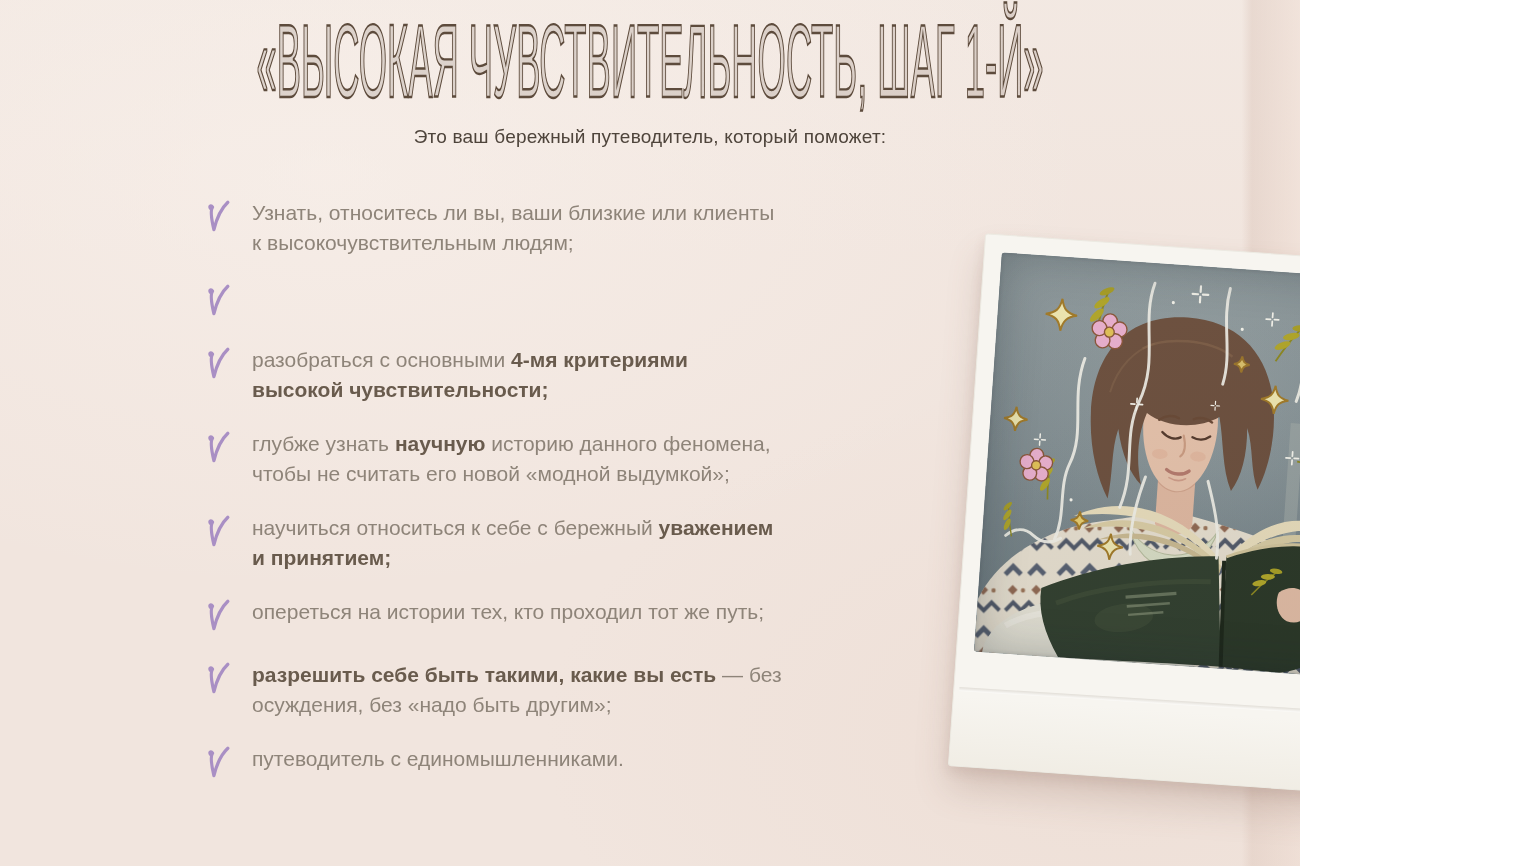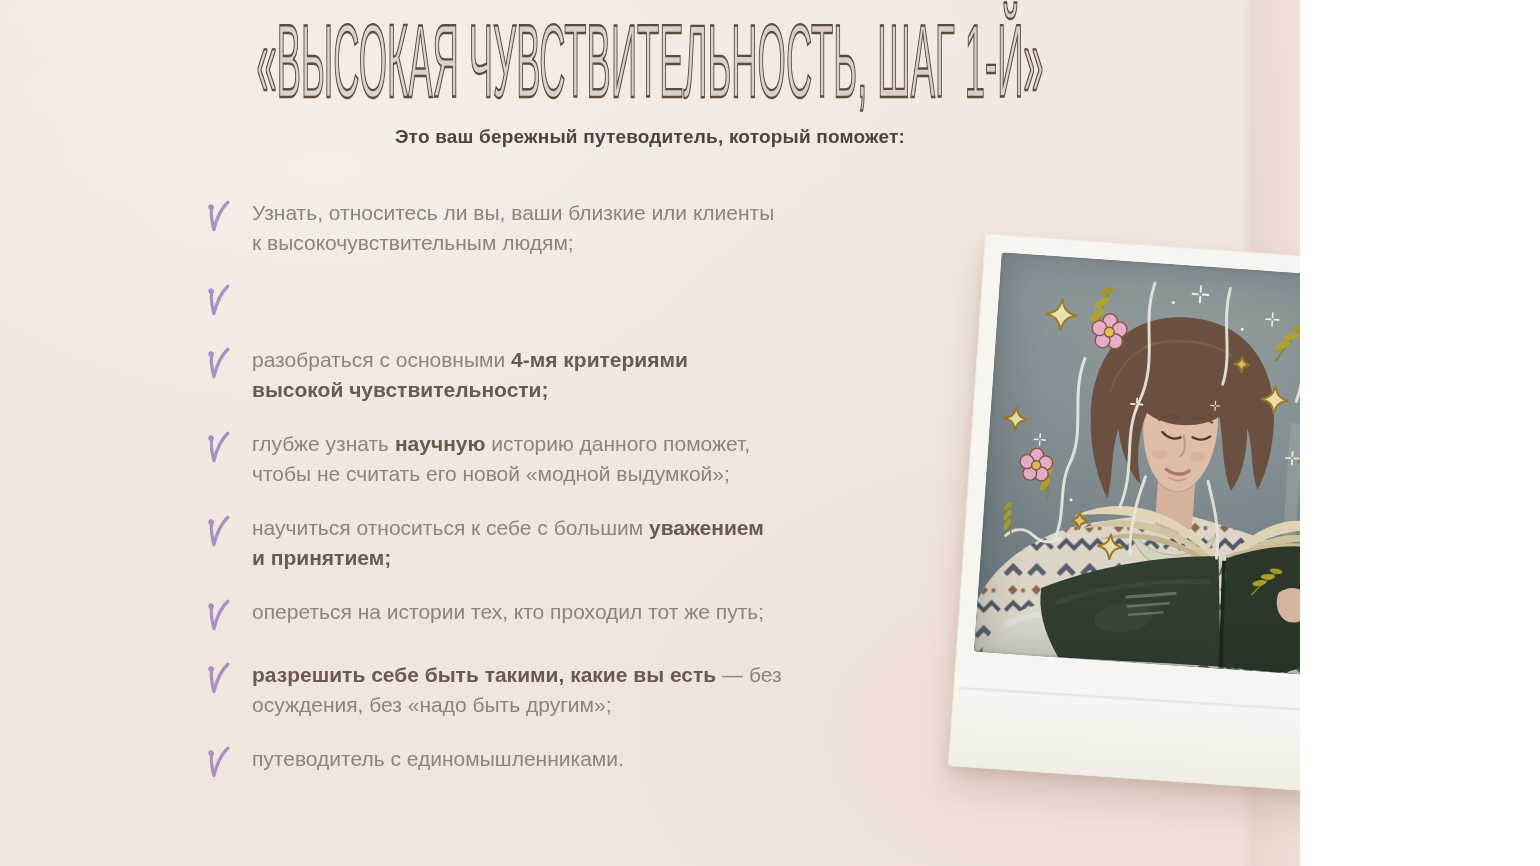--- a/index.html
+++ b/index.html
@@ -22,21 +22,21 @@
     white-space:nowrap;
     font-size:104px;line-height:1.15;font-weight:400;
     color:#5d4b3c;
     -webkit-text-fill-color:rgba(93,75,60,0.16);
     -webkit-text-stroke:2.4px #5d4b3c;
     transform:translateX(-50%) scaleX(0.35);
   }
   .subtitle{
     position:absolute;top:126px;left:0;width:100%;margin:0;
     text-align:center;
-    font-size:19px;font-weight:700;letter-spacing:.2px;
+    font-size:19px;font-weight:400;letter-spacing:.2px;
     color:#4e443b;
   }
 
   
   .benefits{position:absolute;left:204px;top:198px;width:580px;}
   .benefit{display:flex;align-items:flex-start;margin-bottom:24px;}
   .check{width:27px;height:38px;flex:none;margin-top:1px;margin-right:21px;}
   .benefit-text{
     margin:0;white-space:pre-line;
     font-size:21px;line-height:30px;
@@ -103,28 +103,28 @@
         <svg class="check" viewBox="0 0 30 42">
           <path d="M7,10 C5.5,7.5 8,6.5 9.5,9 C7,12 7.5,19 11,34 C14.5,19.5 20,9.5 26.5,3.5" fill="none" stroke="#a98fc4" stroke-width="3.6" stroke-linecap="round" stroke-linejoin="round"></path>
         </svg>
         <p class="benefit-text"><span>разобраться с основными </span><span class="b">4-мя критериями
 высокой чувствительности;</span></p>
       </div>
       <div class="benefit">
         <svg class="check" viewBox="0 0 30 42">
           <path d="M7,10 C5.5,7.5 8,6.5 9.5,9 C7,12 7.5,19 11,34 C14.5,19.5 20,9.5 26.5,3.5" fill="none" stroke="#a98fc4" stroke-width="3.6" stroke-linecap="round" stroke-linejoin="round"></path>
         </svg>
-        <p class="benefit-text"><span>глубже узнать </span><span class="b">научную</span><span> историю данного поможет,
+        <p class="benefit-text"><span>глубже узнать </span><span class="b">научную</span><span> историю данного феномена,
 чтобы не считать его новой «модной выдумкой»;</span></p>
       </div>
       <div class="benefit">
         <svg class="check" viewBox="0 0 30 42">
           <path d="M7,10 C5.5,7.5 8,6.5 9.5,9 C7,12 7.5,19 11,34 C14.5,19.5 20,9.5 26.5,3.5" fill="none" stroke="#a98fc4" stroke-width="3.6" stroke-linecap="round" stroke-linejoin="round"></path>
         </svg>
-        <p class="benefit-text"><span>научиться относиться к себе с большим </span><span class="b">уважением
+        <p class="benefit-text"><span>научиться относиться к себе с бережный </span><span class="b">уважением
 и принятием;</span></p>
       </div>
       <div class="benefit">
         <svg class="check" viewBox="0 0 30 42">
           <path d="M7,10 C5.5,7.5 8,6.5 9.5,9 C7,12 7.5,19 11,34 C14.5,19.5 20,9.5 26.5,3.5" fill="none" stroke="#a98fc4" stroke-width="3.6" stroke-linecap="round" stroke-linejoin="round"></path>
         </svg>
         <p class="benefit-text"><span>опереться на истории тех, кто проходил тот же путь;</span></p>
       </div>
       <div class="benefit">
         <svg class="check" viewBox="0 0 30 42">

